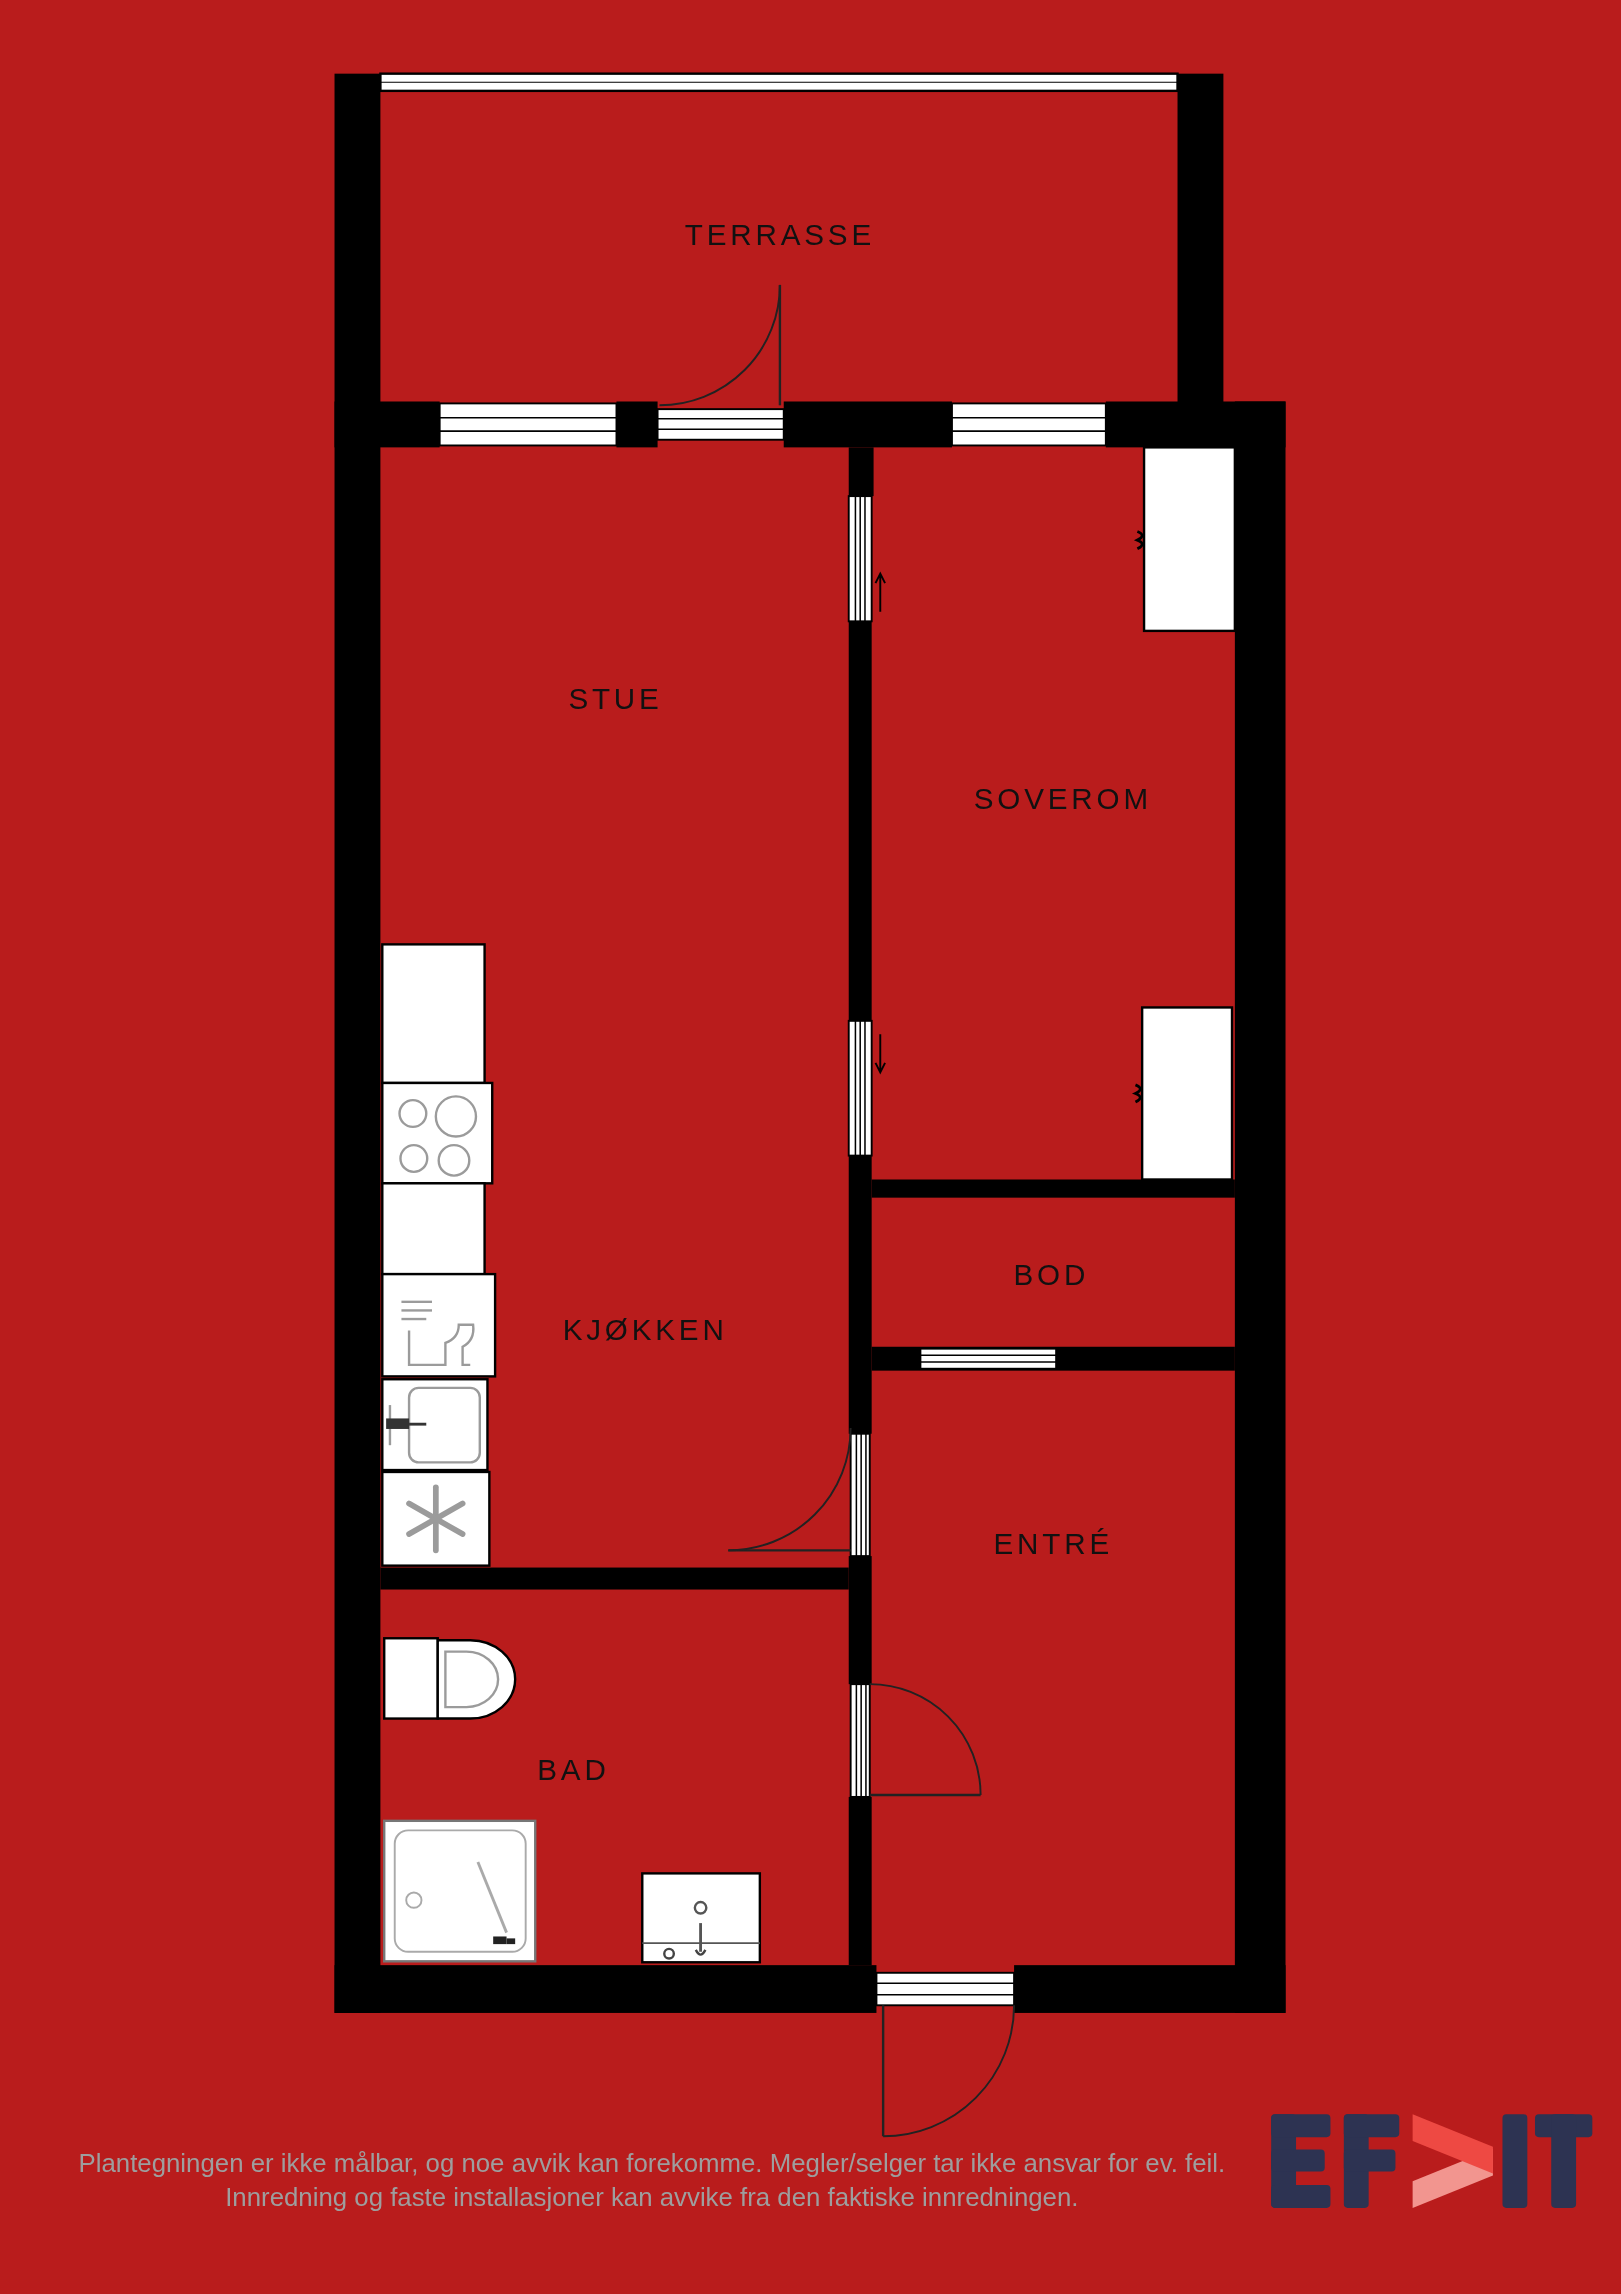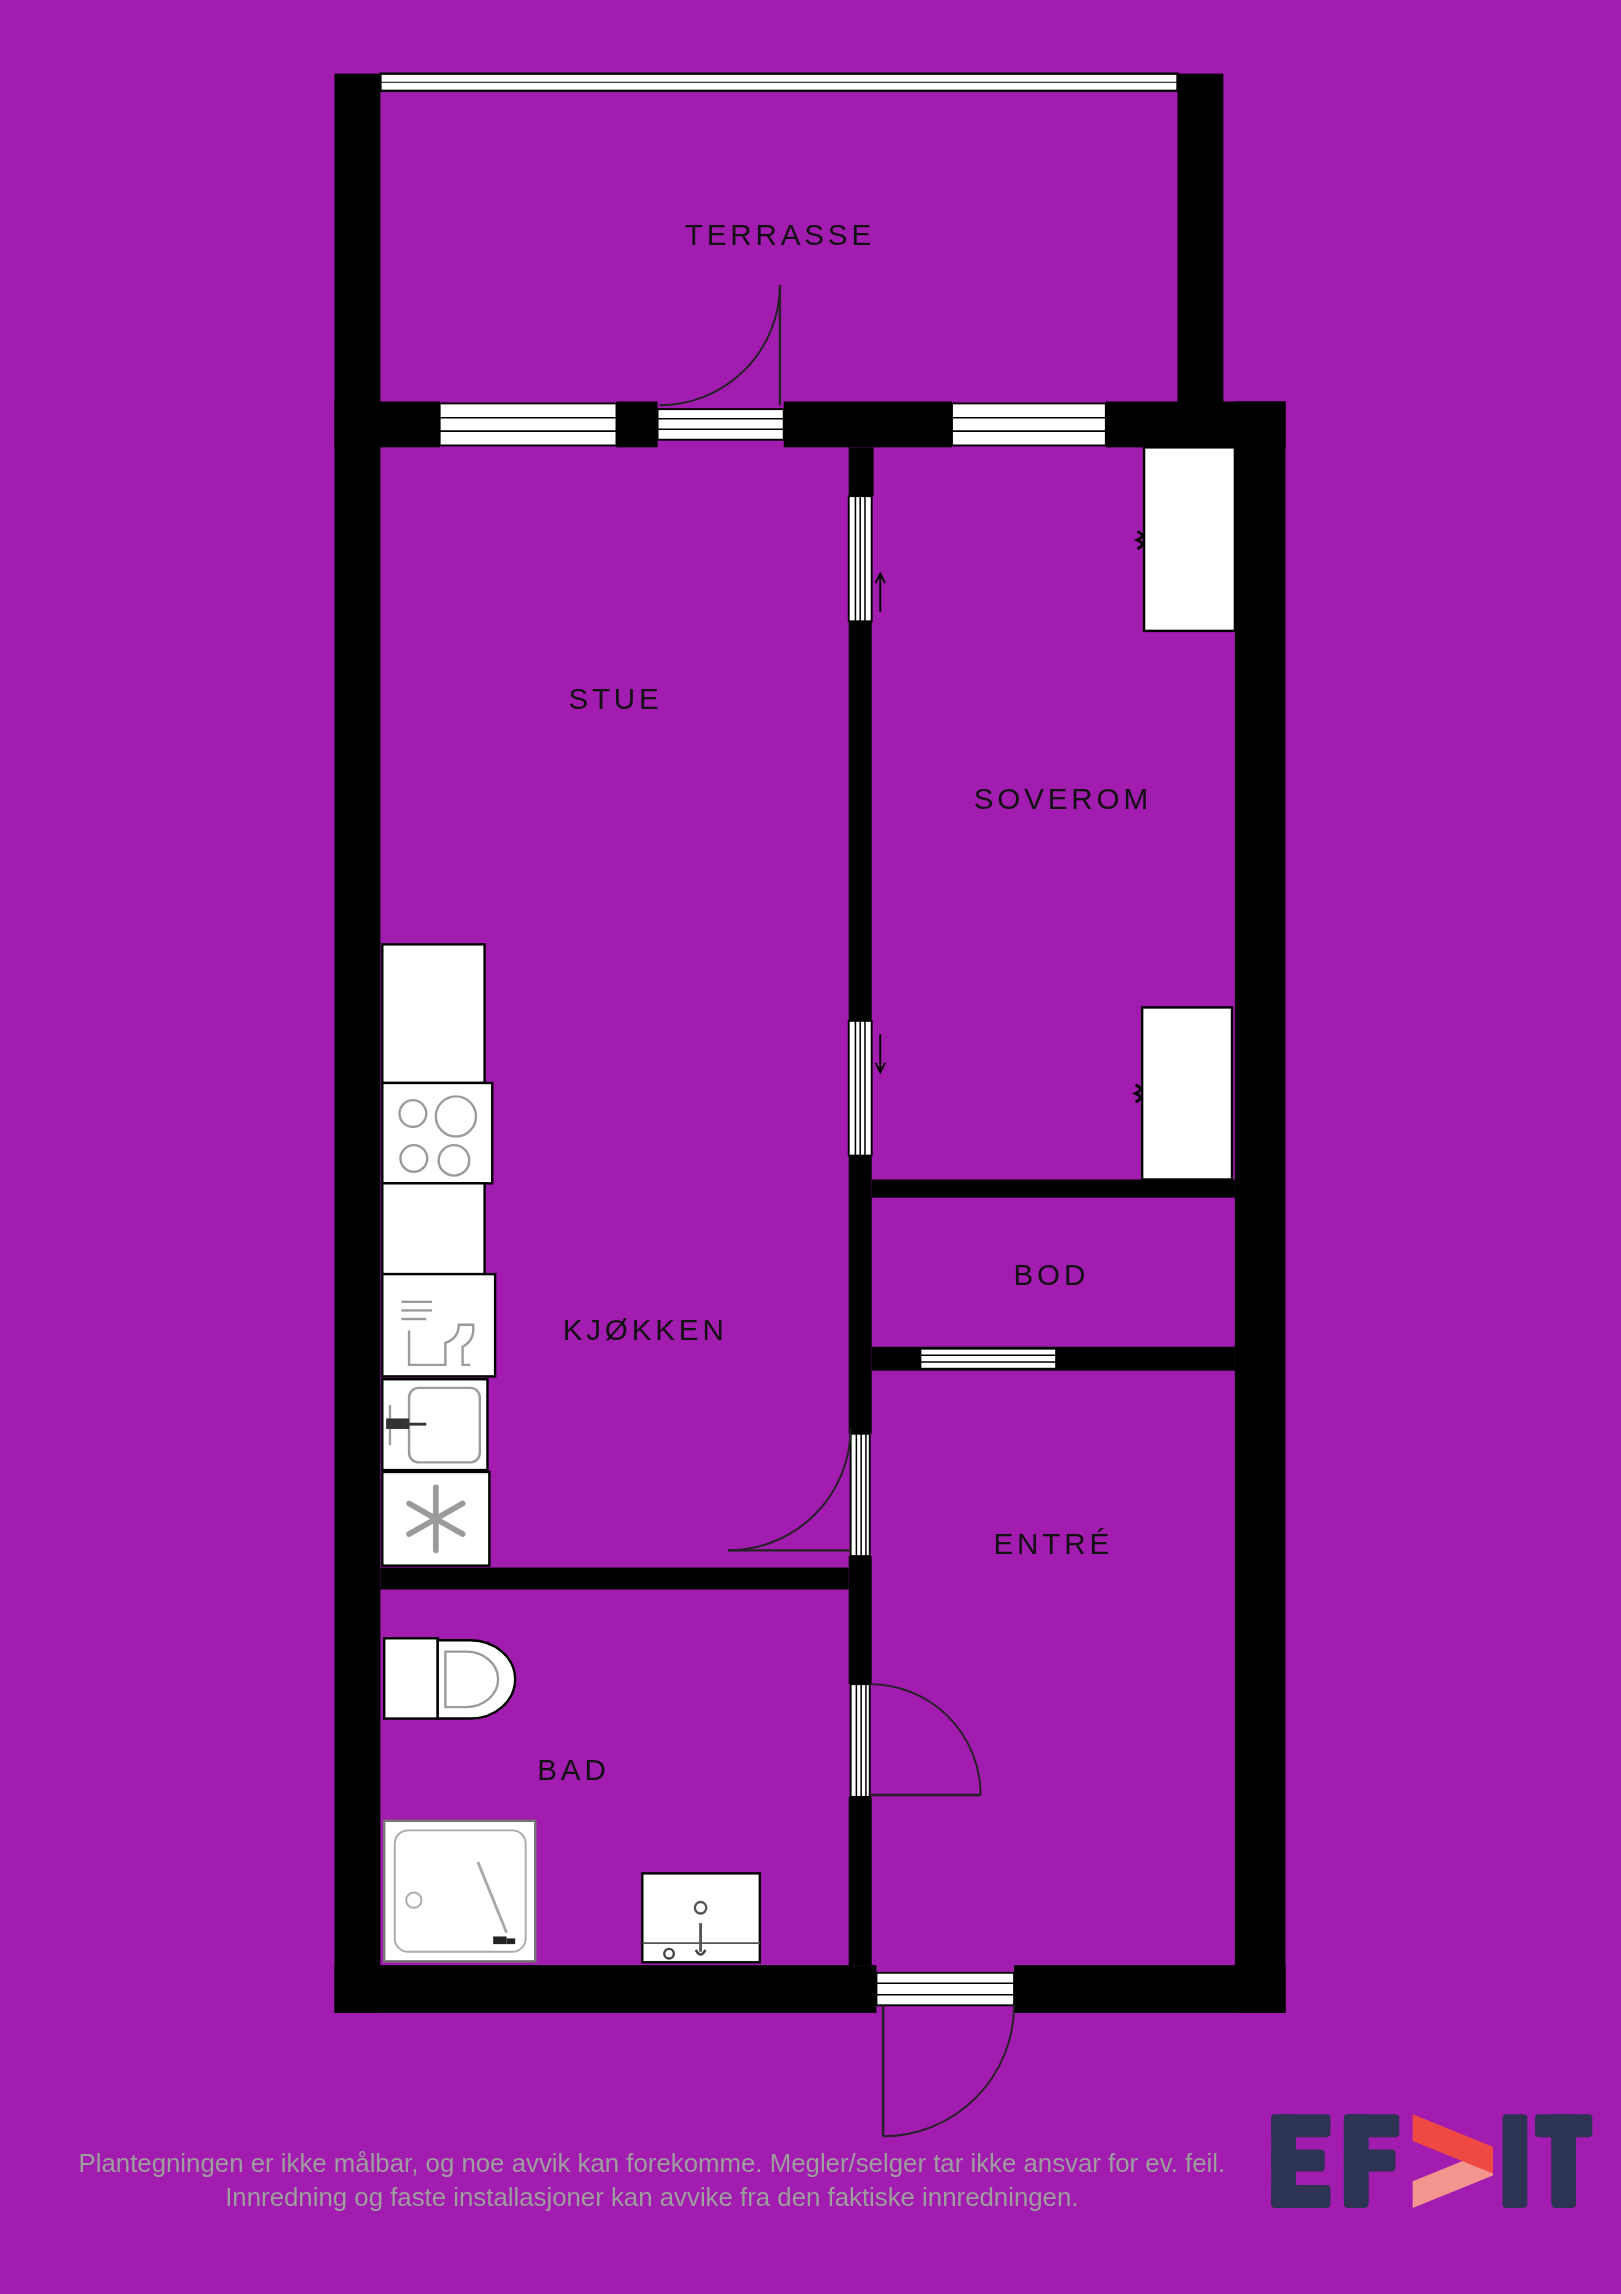--- a/index.html
+++ b/index.html
@@ -1,16 +1,16 @@
 <!DOCTYPE html>
 <html><head>
 <meta charset="utf-8">
 <style>
   html,body{margin:0;padding:0;background:#ffffff;}
-  .page{position:relative;width:1621px;height:2294px;background:#a21caf;overflow:hidden;
+  .page{position:relative;width:1621px;height:2294px;background:#b91c1c;overflow:hidden;
         font-family:"Liberation Sans", sans-serif;}
   svg{display:block;}
   .room-label{font-family:"Liberation Sans", sans-serif;font-size:31px;letter-spacing:4px;
               fill:#111111;font-weight:400;}
   .disclaimer{font-family:"Liberation Sans", sans-serif;font-size:27px;fill:#9e9e9e;letter-spacing:0px;}
   .wall{fill:#000000;stroke:none;}
   .fixture{fill:#ffffff;stroke:#000000;stroke-width:2.5;}
   .fixture-gray{fill:none;stroke:#9b9b9b;stroke-width:2.5;}
   .strip{fill:#ffffff;stroke:#000000;stroke-width:2;}
   .stripline{stroke:#000000;stroke-width:1.6;}

